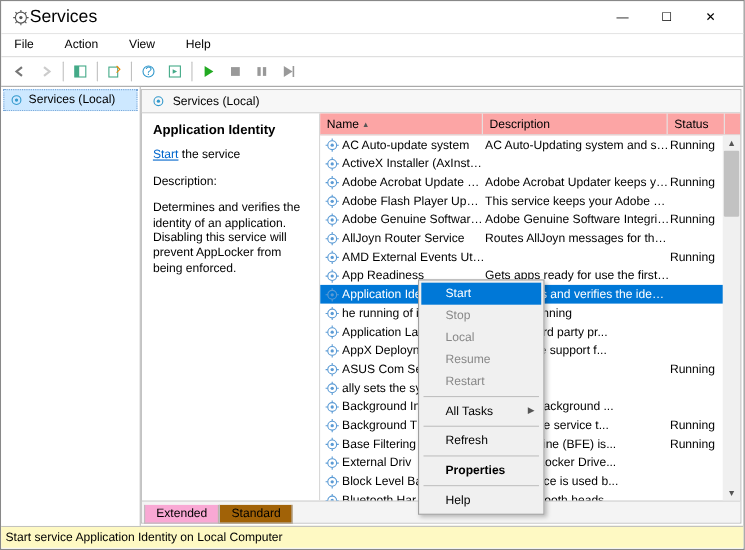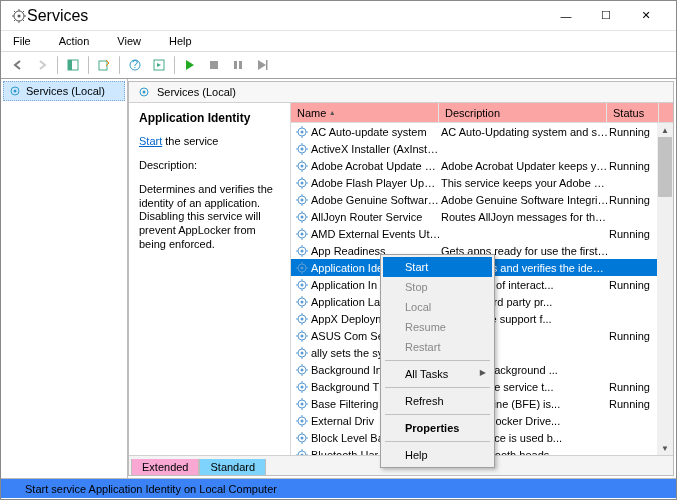--- a/index.html
+++ b/index.html
@@ -35,23 +35,23 @@
 .row.sel span{color:#fff}
 .row .gear{width:14px;height:14px;margin-right:2px;flex-shrink:0}
 .row .r-name{width:130px;overflow:hidden;text-overflow:ellipsis}
 .row .r-desc{width:168px;overflow:hidden;text-overflow:ellipsis}
 .row .r-stat{width:52px}
 .scrollbar{position:absolute;right:0;top:20px;bottom:0;width:16px;background:#f0f0f0}
 .scrollbar .thumb{position:absolute;top:14px;left:1px;right:1px;height:60px;background:#c2c2c2;border-radius:1px}
 .scrollbar .arr{position:absolute;left:0;right:0;height:14px;display:flex;align-items:center;justify-content:center;color:#555;font-size:8px}
 .scrollbar .arr.up{top:0}.scrollbar .arr.dn{bottom:0}
 .tabs{height:20px;display:flex;align-items:flex-end;padding-left:2px;border-top:1px solid #d0d0d0;background:#f4f4f4}
-.tabs .tab{padding:2px 10px;border:1px solid #bdbdbd;border-top:none;background:#7dd3fc;font-size:11px;position:relative;top:1px}
+.tabs .tab{padding:2px 10px;border:1px solid #bdbdbd;border-top:none;background:#a16207;font-size:11px;position:relative;top:1px}
 .tabs .tab.active{background:#f9a8d4}
-.status{height:20px;border-top:1px solid #bdbdbd;display:flex;align-items:center;padding:0 24px;background:#3b82f6}
+.status{height:20px;border-top:1px solid #bdbdbd;display:flex;align-items:center;padding:0 4px;background:#fef9c3}
 .context{position:absolute;left:379px;top:253px;width:115px;background:#f0f0f0;border:1px solid #a0a0a0;box-shadow:2px 2px 4px rgba(0,0,0,.25);padding:2px}
 .context .citem{padding:4px 18px 4px 22px;position:relative}
 .context .citem.hi{background:#0078d7;color:#fff}
 .context .citem.dis{color:#888}
 .context .csep{height:1px;background:#c0c0c0;margin:3px 2px}
 .context .sub::after{content:"▶";position:absolute;right:6px;font-size:8px;color:#555}
 </style>
 </head>
 <body>
 
@@ -268,21 +268,20 @@
               <span class="r-name">Application Identity</span>
               <span class="r-desc">Determines and verifies the ident...</span>
               <span class="r-stat"></span>
             </div>
             <div class="row">
               <svg class="gear" viewBox="0 0 14 14">
                 <circle cx="7" cy="7" r="4" fill="none" stroke="#5b9bd5"></circle>
                 <circle cx="7" cy="7" r="1.5" fill="#5b9bd5"></circle>
                 <path d="M7 1v2M7 11v2M1 7h2M11 7h2" stroke="#5b9bd5"></path>
               </svg>
-              <span class="r-name">Application In</span>
               <span class="r-desc">he running of interact...</span>
               <span class="r-stat">Running</span>
             </div>
             <div class="row">
               <svg class="gear" viewBox="0 0 14 14">
                 <circle cx="7" cy="7" r="4" fill="none" stroke="#5b9bd5"></circle>
                 <circle cx="7" cy="7" r="1.5" fill="#5b9bd5"></circle>
                 <path d="M7 1v2M7 11v2M1 7h2M11 7h2" stroke="#5b9bd5"></path>
               </svg>
               <span class="r-name">Application La</span>

